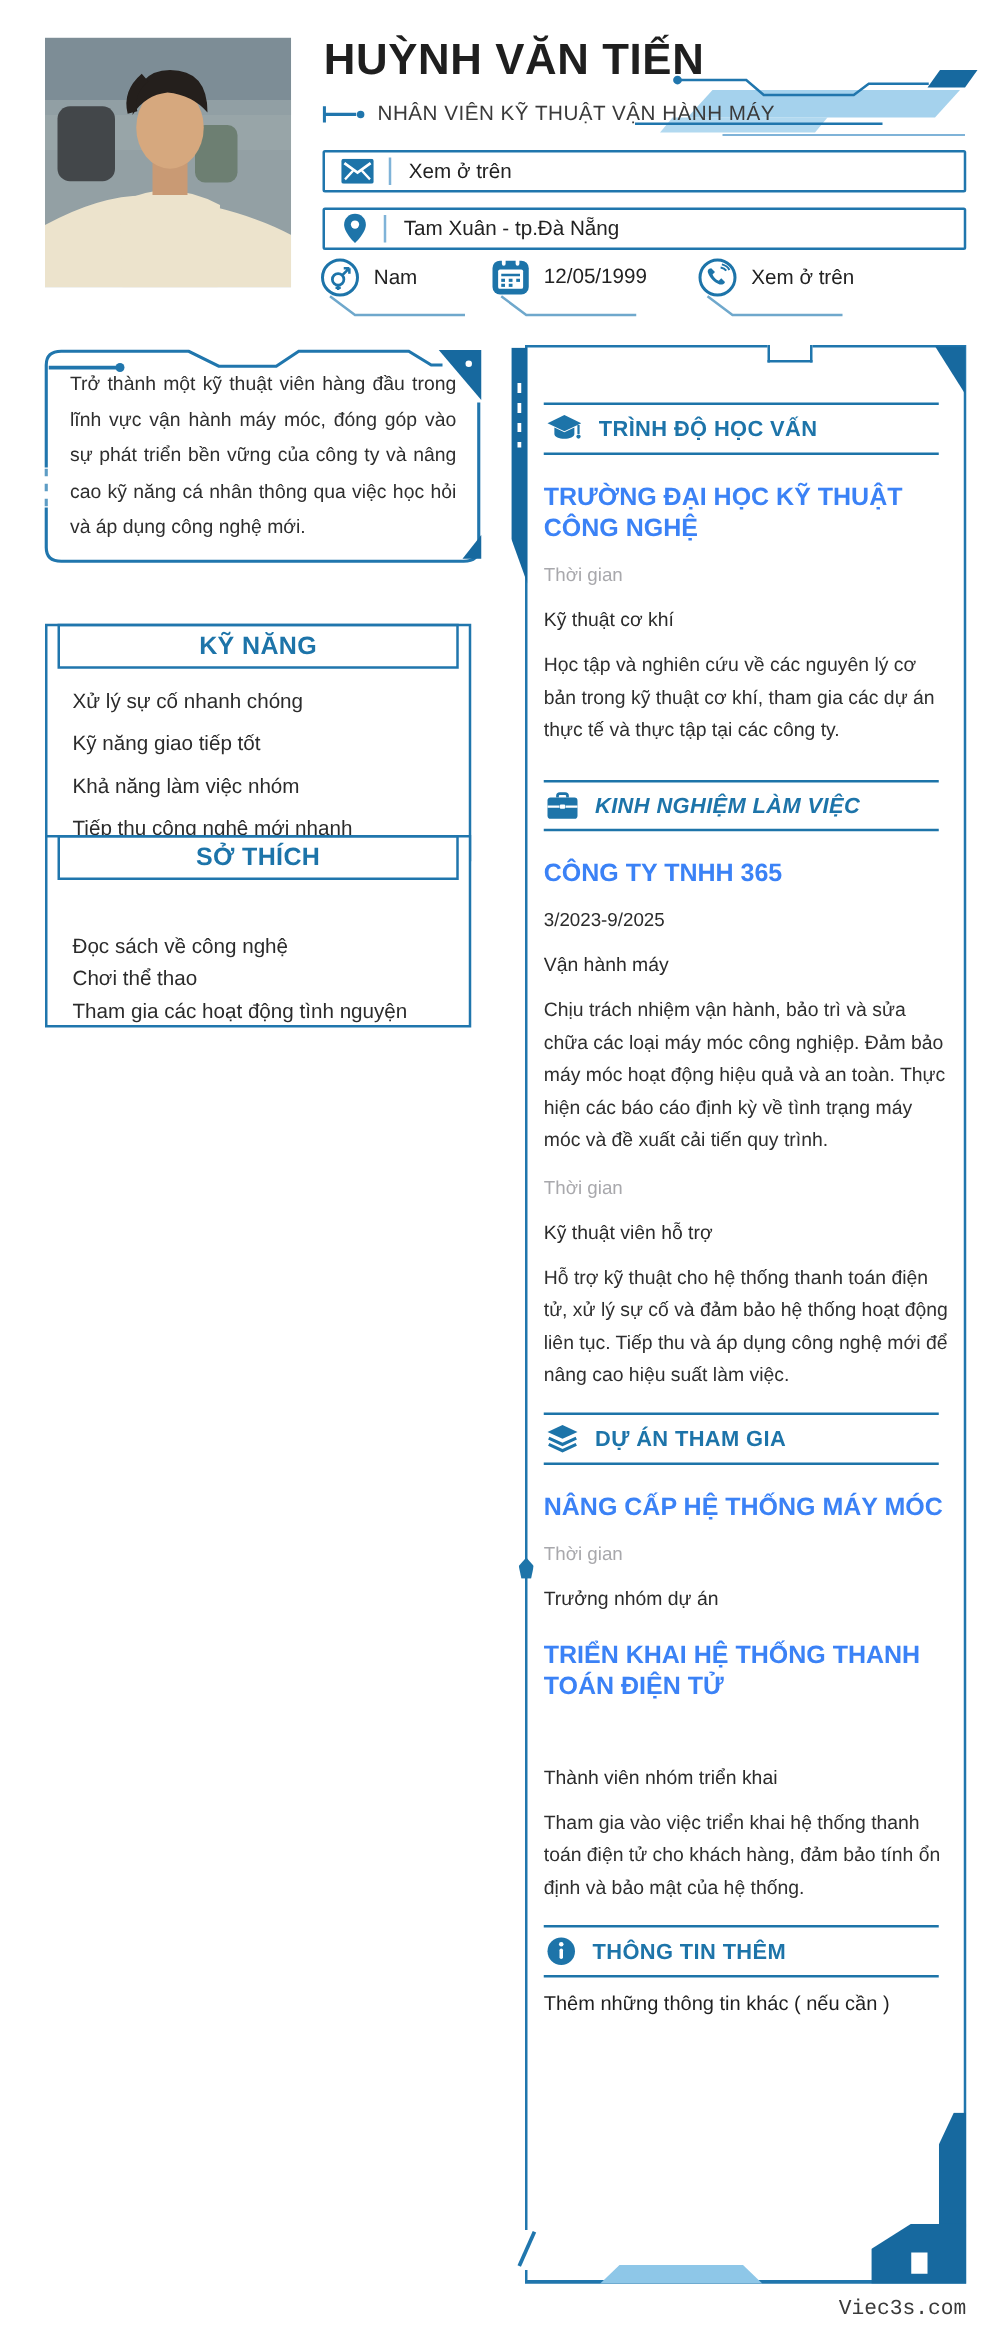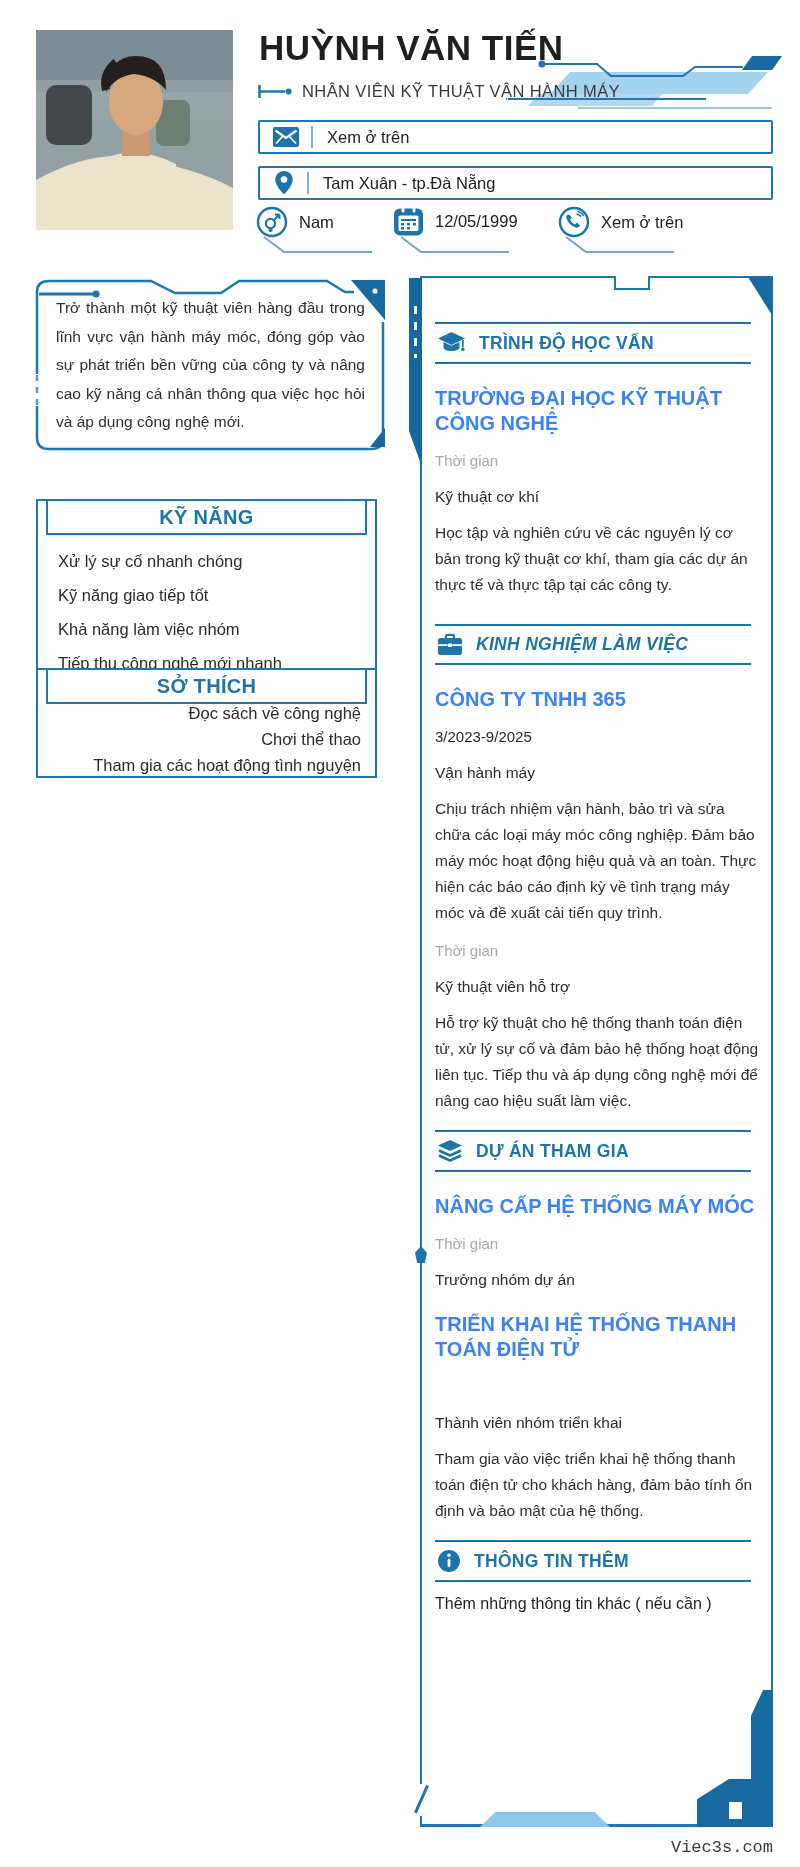--- a/index.html
+++ b/index.html
@@ -23,28 +23,28 @@
   .info-item .swoosh{position:absolute;left:6px;top:30px;}
   .info-item .i-icon{margin-right:11px;display:flex;}
   .info-item .i-val{font-size:16.5px;color:#222;}
   
   .objective{position:absolute;left:33px;top:278px;width:354px;height:174px;}
   .objective svg.obj-frame{position:absolute;left:0;top:0;}
   .objective p{position:relative;margin:0;padding:16px 22px 0 23px;font-size:15.5px;
                line-height:28.5px;text-align:justify;color:#2e2e2e;}
   .side-box{position:absolute;left:36px;width:341px;border:2px solid #2076ad;box-sizing:border-box;background:#fff;}
   .side-box.skills{top:499px;height:190px;}
-  .side-box.hobbies{top:668px;height:110px;text-align:right;}
+  .side-box.hobbies{top:668px;height:154px;}
   .side-head{margin:-2px 8px 0 8px;border:2px solid #2076ad;height:32px;display:flex;
              align-items:center;justify-content:center;}
   .side-head h2{margin:0;font-size:20px;font-weight:700;color:#1d74a9;letter-spacing:.3px;}
   .side-list{list-style:none;margin:0;padding:0 14px 0 20px;}
   .skills .side-list{padding-top:17px;}
   .skills .side-list li{font-size:16.5px;color:#2b2b2b;margin-bottom:15px;}
-  .hobbies .side-list{}
+  .hobbies .side-list{margin-top:44px;}
   .hobbies .side-list li{font-size:16.5px;color:#2b2b2b;margin-bottom:7px;}
   
   .panel{position:absolute;left:420px;top:276px;width:353px;height:1551px;box-sizing:border-box;
          border:2px solid #2076ad;border-bottom-width:3px;background:#fff;}
   .panel-inner{position:relative;padding:0 10px 0 13px;z-index:2;margin-top:44px;}
   .dec{position:absolute;z-index:1;}
   .dec-bar-left{left:-13px;top:0;width:13px;height:189px;background:#15679e;
       clip-path:polygon(0 0,100% 0,100% 100%,0 81%);}
   .dec-bar-left:after{content:"";position:absolute;left:5px;top:28px;width:3px;height:52px;
       background:repeating-linear-gradient(#fff 0 8px,transparent 8px 16px);}

